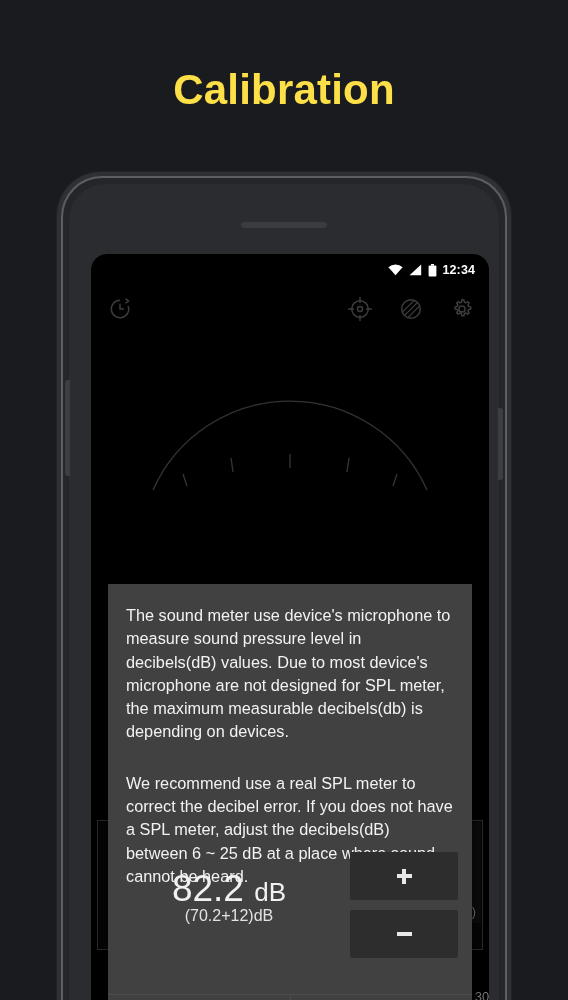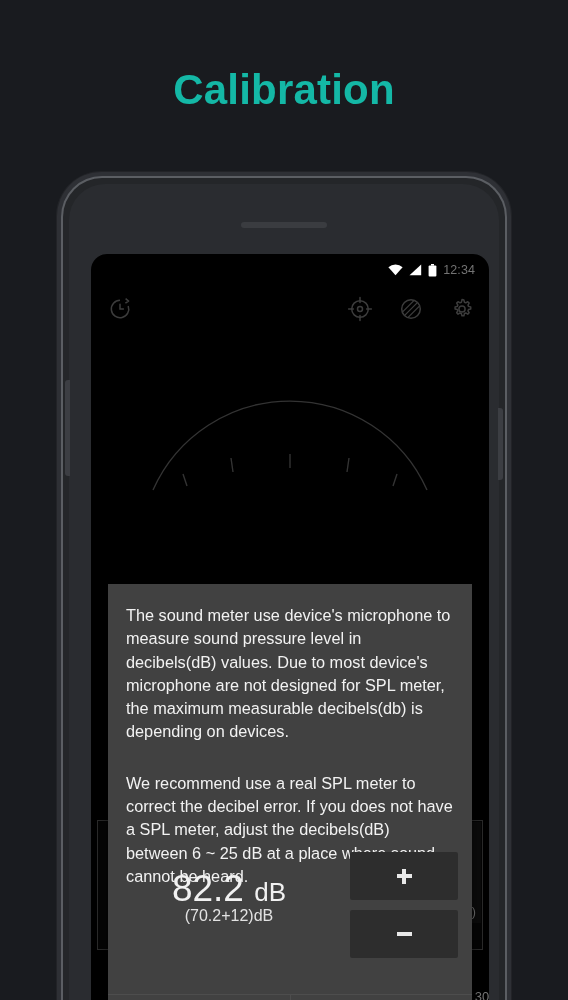--- a/index.html
+++ b/index.html
@@ -9,21 +9,21 @@
     font-family:"Liberation Sans", sans-serif;
     overflow:hidden;
   }
   .page { position:relative; width:568px; height:1000px; background:#191b1f; }
 
   
   .page-title {
     position:absolute; left:0; top:66px; width:568px;
     text-align:center;
     font-size:42px; font-weight:bold; letter-spacing:0.2px;
-    color:#14b8a6;
+    color:#fde047;
   }
 
   
   .phone {
     position:absolute; left:57px; top:172px;
     width:454px; height:840px;
     border-radius:44px 44px 0 0;
     background:#2e3035;
     box-shadow:0 0 0 1px rgba(255,255,255,0.04);
   }
@@ -64,21 +64,21 @@
     overflow:hidden;
   }
 
   
   .statusbar {
     position:absolute; left:0; top:5px; width:398px; height:22px;
     display:flex; align-items:center; justify-content:flex-end;
     padding-right:14px; gap:6px;
   }
   .sb-icon { display:block; }
-  .sb-time { color:#737373; font-size:12.5px; font-weight:normal; letter-spacing:0.1px; }
+  .sb-time { color:#ffffff; font-size:12.5px; font-weight:bold; letter-spacing:0.1px; }
 
   
   .toolbar {
     position:absolute; left:0; top:34px; width:398px; height:48px;
   }
   .tb-left { position:absolute; left:16px; top:8px; }
   .tb-right { position:absolute; right:14px; top:8px; display:flex; gap:25px; align-items:center; }
   .tb-ico { width:26px; height:26px; display:block; }
 
   

